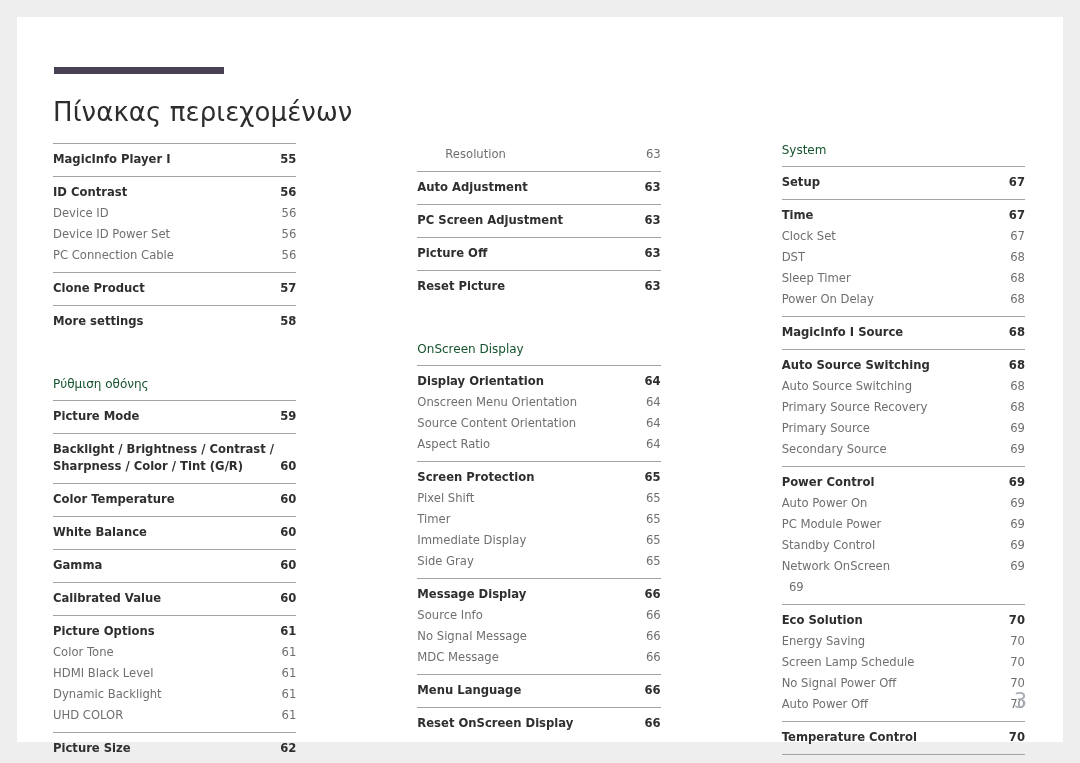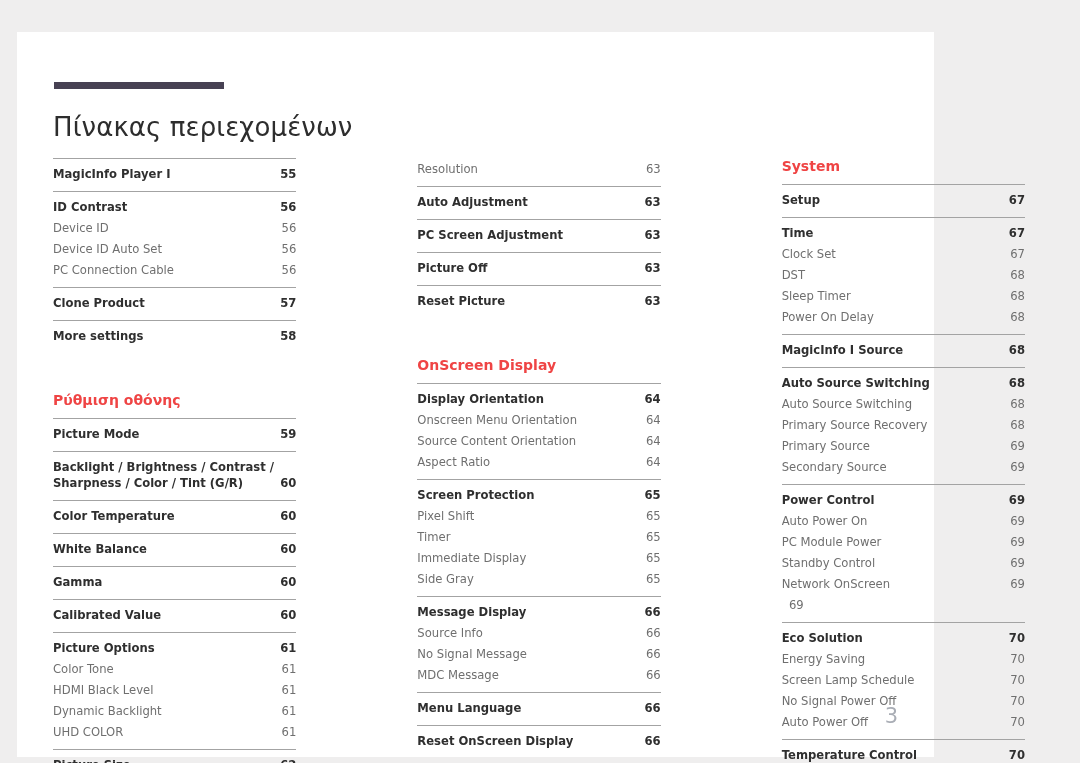--- a/index.html
+++ b/index.html
@@ -10,22 +10,22 @@
   body {
     width: 1080px;
     height: 763px;
     font-family: "DejaVu Sans", "Liberation Sans", sans-serif;
     -webkit-font-smoothing: antialiased;
   }
 
   .page {
     position: absolute;
     left: 17px;
-    top: 32px;
-    width: 917px;
+    top: 17px;
+    width: 1046px;
     height: 725px;
     background: #ffffff;
     box-sizing: border-box;
   }
 
   
   .accent-bar {
     position: absolute;
     left: 37px;
     top: 50px;
@@ -56,40 +56,41 @@
   .col {
     width: 244px;
     margin-right: 121px;
   }
   .col:last-child {
     margin-right: 0;
   }
 
   
   .section-heading {
-    font-size: 14px;
-    color: #ef4444;
-    font-weight: 700;
+    font-size: 12px;
+    color: #14532d;
+    font-weight: 400;
     margin: 0 0 9px 0;
     line-height: 1.2;
     white-space: nowrap;
   }
   .section-gap {
     height: 39px;
   }
 
   
   .group {
     border-top: 1px solid #a3a3a3;
     padding-top: 5px;
     padding-bottom: 6px;
   }
   .group.no-rule {
     border-top: 0 none;
     padding-top: 1px;
+    margin-left: 28px;
   }
 
   .row {
     display: flex;
     align-items: baseline;
     line-height: 16.5px;
     padding: 2px 0 2.5px 0;
   }
   .row .label {
     flex: 1 1 auto;
@@ -145,21 +146,21 @@
         <div class="group">
           <div class="row head">
             <span class="label">ID Contrast</span>
             <span class="page-no">56</span>
           </div>
           <div class="row sub">
             <span class="label">Device ID</span>
             <span class="page-no">56</span>
           </div>
           <div class="row sub">
-            <span class="label">Device ID Auto Set</span>
+            <span class="label">Device ID Power Set</span>
             <span class="page-no">56</span>
           </div>
           <div class="row sub">
             <span class="label">PC Connection Cable</span>
             <span class="page-no">56</span>
           </div>
         </div>
         <div class="group">
           <div class="row head">
             <span class="label">Clone Product</span>

